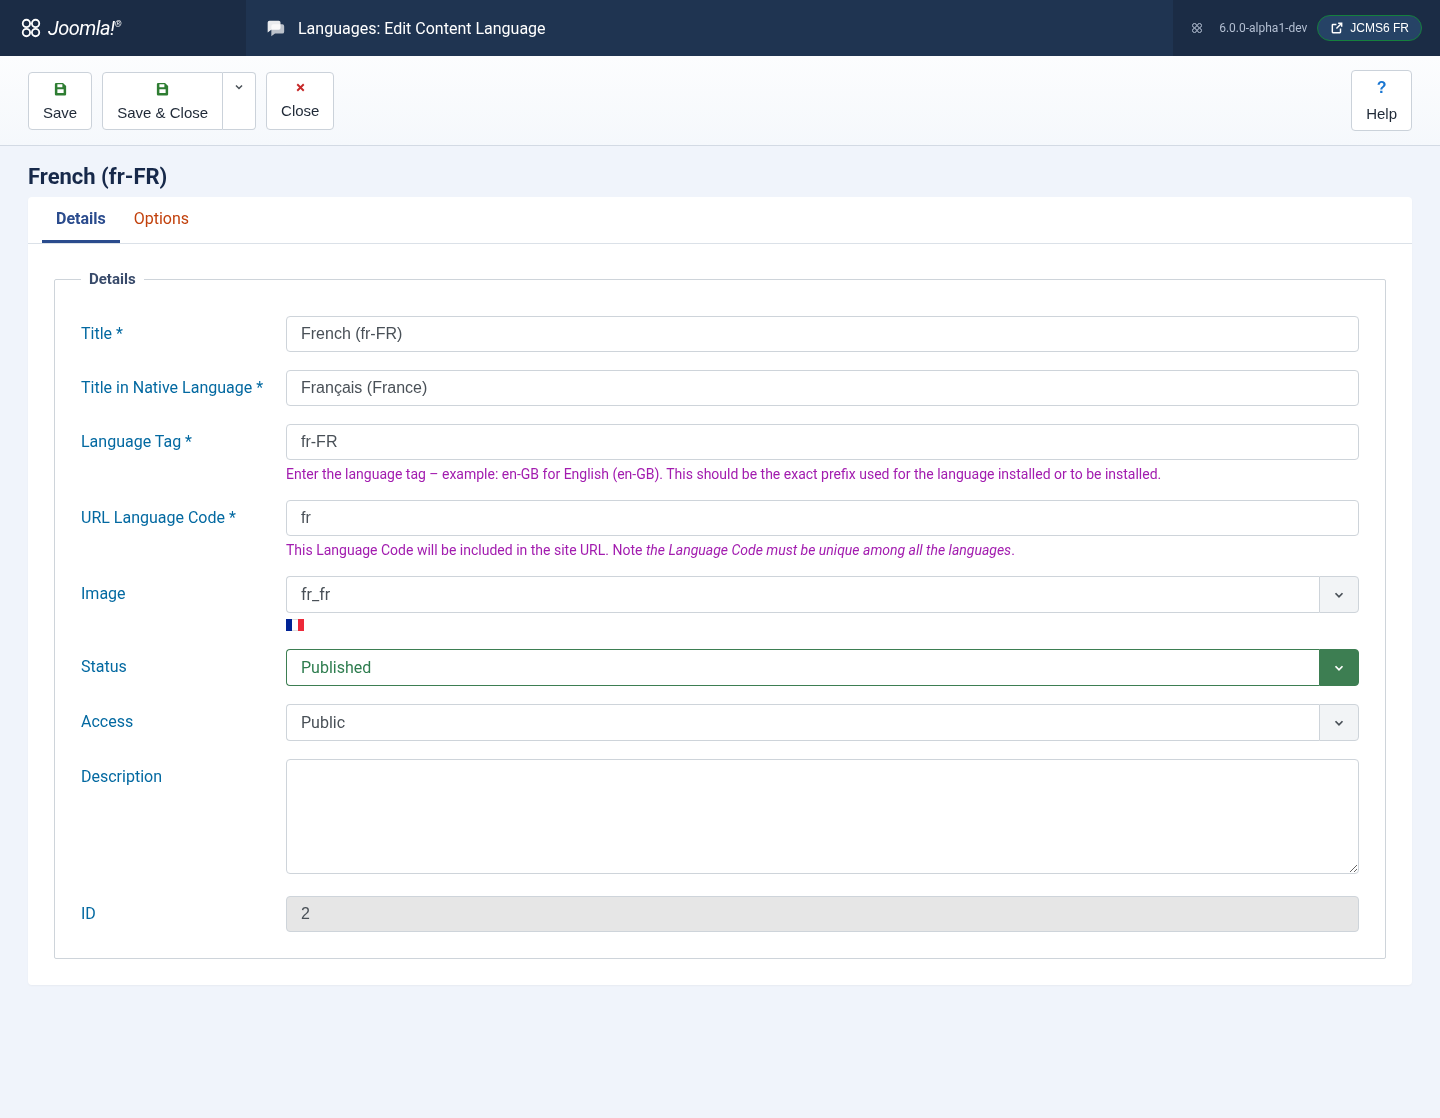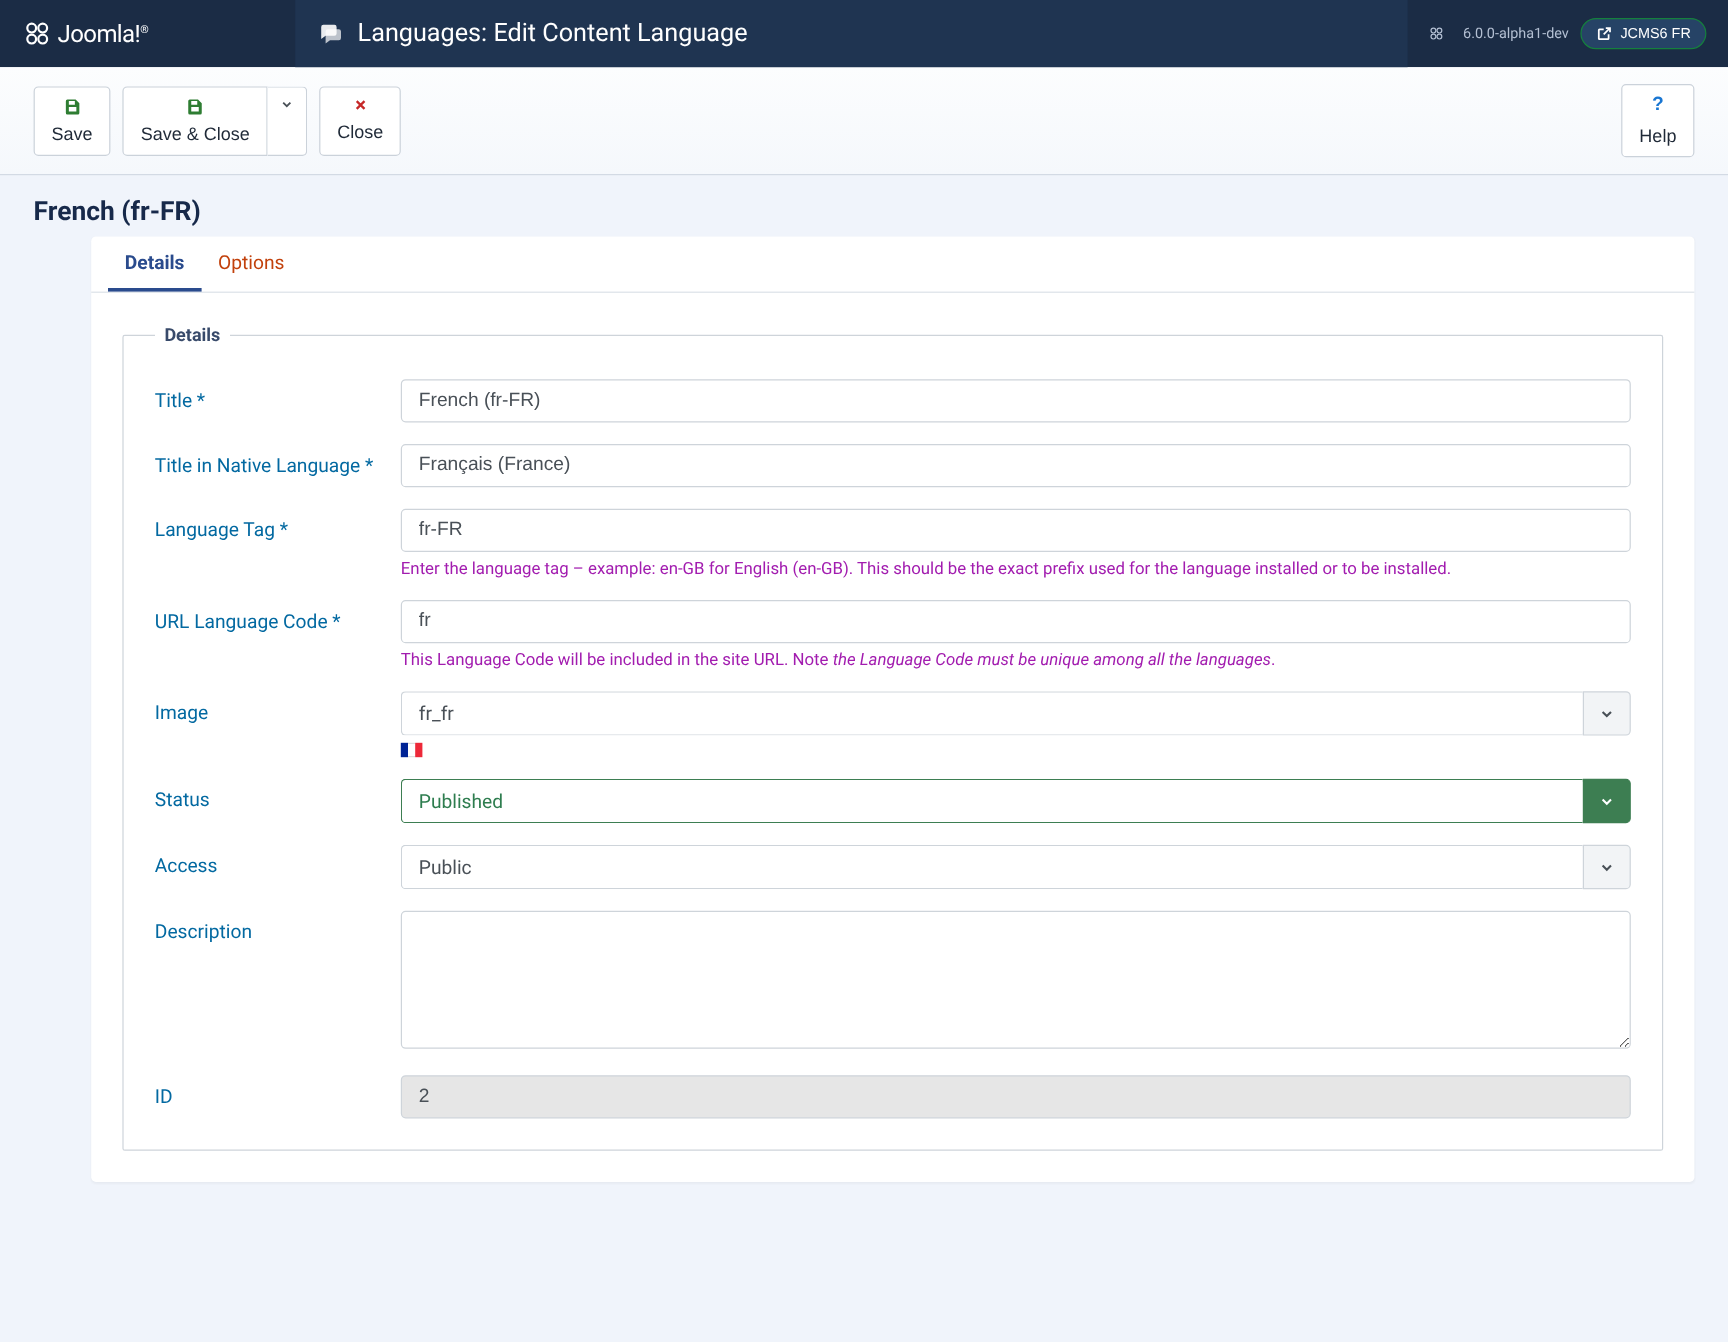--- a/index.html
+++ b/index.html
@@ -1,45 +1,45 @@
 <!DOCTYPE html>
 <html><head>
   <meta charset="utf-8">
   <style>
     * { box-sizing: border-box; margin: 0; padding: 0; }
     body { font-family: -apple-system, BlinkMacSystemFont, "Segoe UI", Roboto, sans-serif; background: #f0f4fb; color: #1f2937; }
     
     .topbar { background: #1b2c45; height: 56px; display: flex; align-items: center; color: #fff; }
-    .topbar-left { width: 246px; padding: 0 20px; display: flex; align-items: center; }
+    .topbar-left { width: 246px; padding: 0 20px; display: flex; align-items: center; font-style: italic; }
     .joomla-logo { display: flex; align-items: center; gap: 6px; }
     .joomla-mark { width: 22px; height: 22px; }
     .joomla-text { font-size: 20px; font-weight: 400; letter-spacing: -0.5px; }
     .joomla-text sup { font-size: 9px; vertical-align: super; }
     .topbar-center { flex: 1; display: flex; align-items: center; gap: 12px; background: #1f3451; height: 100%; padding: 0 18px; }
     .chat-icon { width: 22px; height: 22px; }
-    .topbar-title { font-size: 21px; font-weight: 400; }
+    .topbar-title { font-size: 16px; font-weight: 400; }
     .topbar-right { display: flex; align-items: center; gap: 10px; padding: 0 18px; }
     .version-text { font-size: 12px; color: #b3bfd2; display: flex; align-items: center; gap: 16px; }
     .site-button { display: flex; align-items: center; gap: 6px; background: #264366; border: 1px solid #15803d; border-radius: 20px; padding: 5px 12px; font-size: 12px; color: #fff; cursor: pointer; }
     .site-button svg { width: 14px; height: 14px; }
     
     .toolbar { background: linear-gradient(#fcfdfe, #f5f8fc); border-bottom: 1px solid #d3dae4; padding: 14px 28px; display: flex; align-items: center; }
     .toolbar-left { display: flex; gap: 10px; flex: 1; }
     .btn { display: inline-flex; align-items: center; gap: 8px; background: #fff; border: 1px solid #cbd2da; border-radius: 4px; padding: 8px 14px; font-size: 15px; cursor: pointer; color: #1f2937; flex-direction: column; }
     .btn-group { display: flex; }
     .btn-group .btn:first-child { border-top-right-radius: 0; border-bottom-right-radius: 0; }
     .btn-group .btn:last-child { border-top-left-radius: 0; border-bottom-left-radius: 0; border-left: none; padding: 8px 10px; }
     .icon-save { color: #2e7d32; }
     .icon-close { color: #c62828; }
     .icon-help { color: #1976d2; font-weight: bold; }
     
     .page-wrap { padding: 0 28px 28px; }
     .page-title { font-size: 22px; font-weight: 700; color: #17294a; padding: 18px 0 8px; }
     
-    .card { background: #fff; border-radius: 4px; box-shadow: 0 1px 2px rgba(0,0,0,0.04); margin-left: 48px; }
+    .card { background: #fff; border-radius: 4px; box-shadow: 0 1px 2px rgba(0,0,0,0.04); }
     .tabs { display: flex; border-bottom: 1px solid #dbe1e8; padding: 0 14px; }
     .tab { padding: 12px 14px; font-size: 16px; color: #c2410c; cursor: pointer; border-bottom: 3px solid transparent; }
     .tab.active { color: #2a4b8d; font-weight: 700; border-bottom-color: #2a4b8d; }
     
     .form-area { padding: 26px; }
     fieldset { border: 1px solid #ced4da; border-radius: 2px; padding: 28px 26px 26px; }
     legend { padding: 0 8px; font-size: 15px; font-weight: 700; color: #384a6a; }
     
     .form-row { display: flex; margin-bottom: 18px; align-items: flex-start; }
     .form-label { width: 205px; font-size: 16px; color: #0369a1; padding-top: 8px; flex-shrink: 0; }

